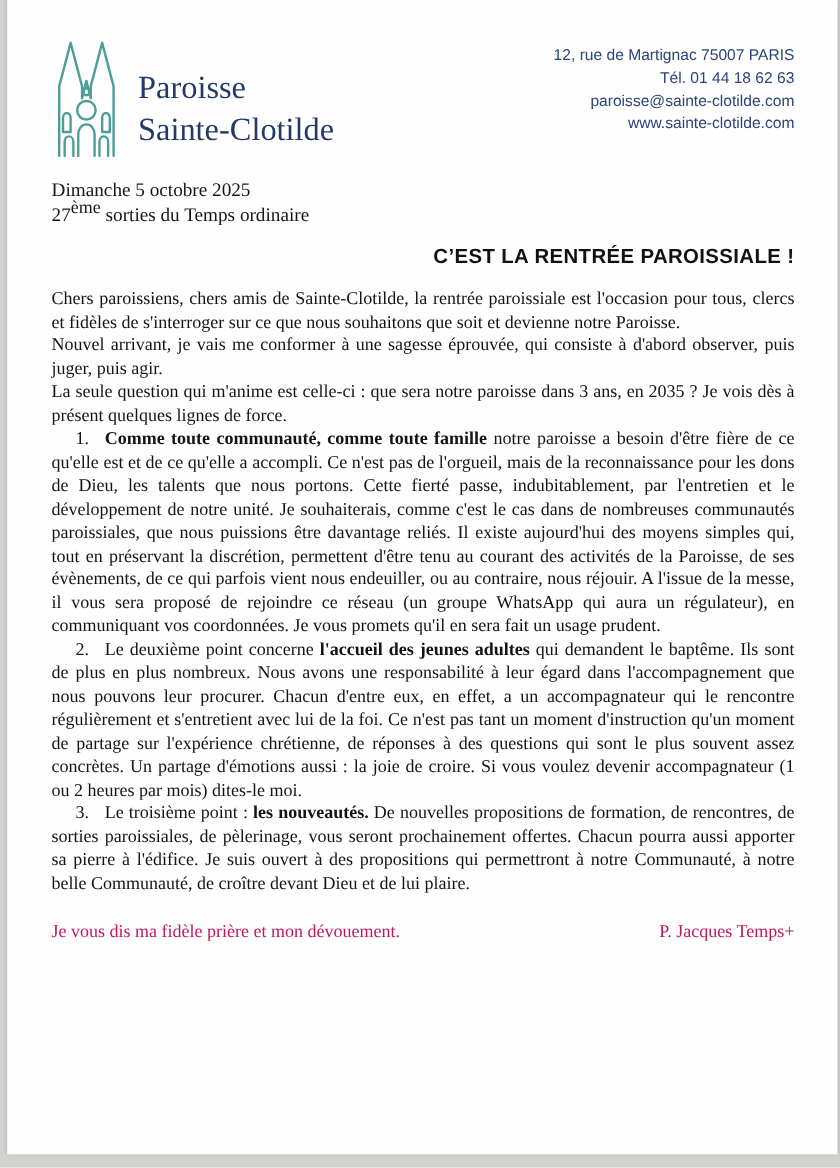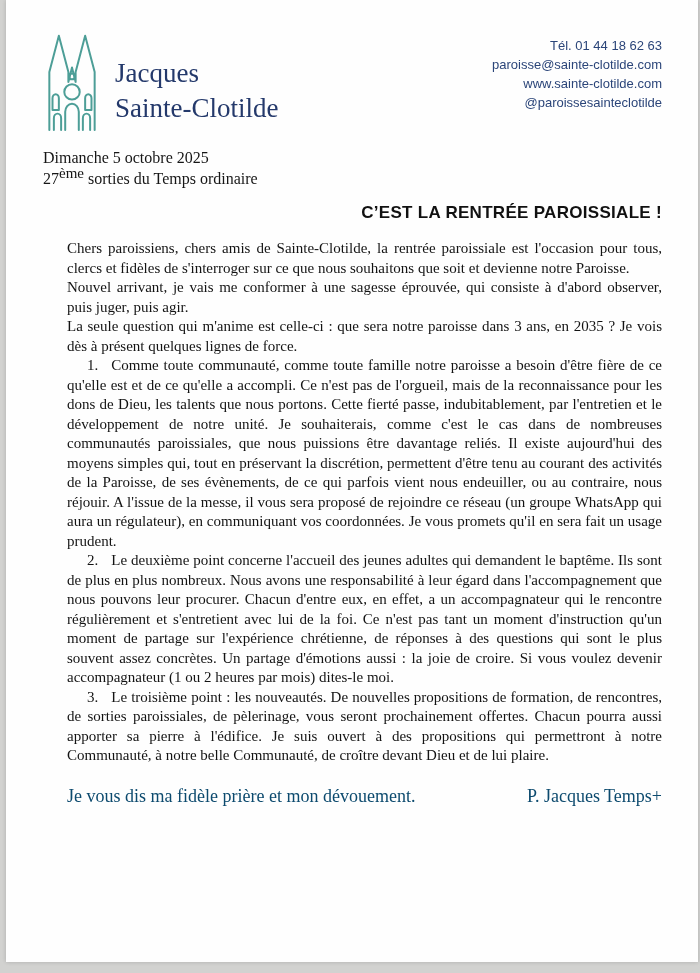--- a/index.html
+++ b/index.html
@@ -38,28 +38,28 @@
   .date-block { margin-top:9px; font-size:16px; line-height:21px; color:#161616; }
   .date-block sup { font-size:15px; line-height:0; }
   .headline {
     margin:14px 0 16px;
     text-align:right;
     font-family:"Liberation Sans", sans-serif;
     font-weight:bold; font-size:17px; letter-spacing:0.3px;
     color:#111;
   }
   
-  .bodytext { font-size:15px; line-height:19.5px; text-align:justify; color:#131313;margin-left:24px; }
+  .bodytext { font-size:15px; line-height:19.5px; text-align:justify; color:#131313; }
   .bodytext p { margin:0; }
   .point { margin-top:19px; text-indent:20px; }
   .pt-num { padding-right:13px; }
-  .bold { font-weight:normal; }
+  .bold { font-weight:bold; }
   .closing-row {
     display:flex; justify-content:space-between;
-    margin-top:21px; font-size:18px; color:#0c4a6e;
+    margin-top:21px; font-size:15px; color:#be185d;
   }
 </style>
 </head>
 <body>
 
 <div class="page">
 
   <div class="header">
     <div class="brand">
       <div class="logo-wrap">
@@ -70,29 +70,29 @@
             <circle cx="32" cy="68" r="8.5"></circle>
             <path d="M10.5 88 V75 a3.5 4.5 0 0 1 7 0 V88 Z"></path>
             <path d="M46.5 88 V75 a3.5 4.5 0 0 1 7 0 V88 Z"></path>
             <path d="M12 110 V97 a4 5 0 0 1 8 0 V110"></path>
             <path d="M24.5 110 V90 a7.5 9 0 0 1 15 0 V110"></path>
             <path d="M44 110 V97 a4 5 0 0 1 8 0 V110"></path>
           </g>
         </svg>
       </div>
       <div class="org-name">
-        <div>Jacques</div>
+        <div>Paroisse</div>
         <div>Sainte-Clotilde</div>
       </div>
     </div>
     <div class="contact">
+        <div>12, rue de Martignac 75007 PARIS</div>
         <div>Tél. 01 44 18 62 63</div>
         <div>paroisse@sainte-clotilde.com</div>
         <div>www.sainte-clotilde.com</div>
-        <div>@paroissesainteclotilde</div>
       </div>
   </div>
 
   <div class="date-block">
     <div>Dimanche 5 octobre 2025</div>
     <div><span>27</span><sup>ème</sup><span> sorties du Temps ordinaire</span></div>
   </div>
 
   <div class="headline">C’EST LA RENTRÉE PAROISSIALE !</div>
 

